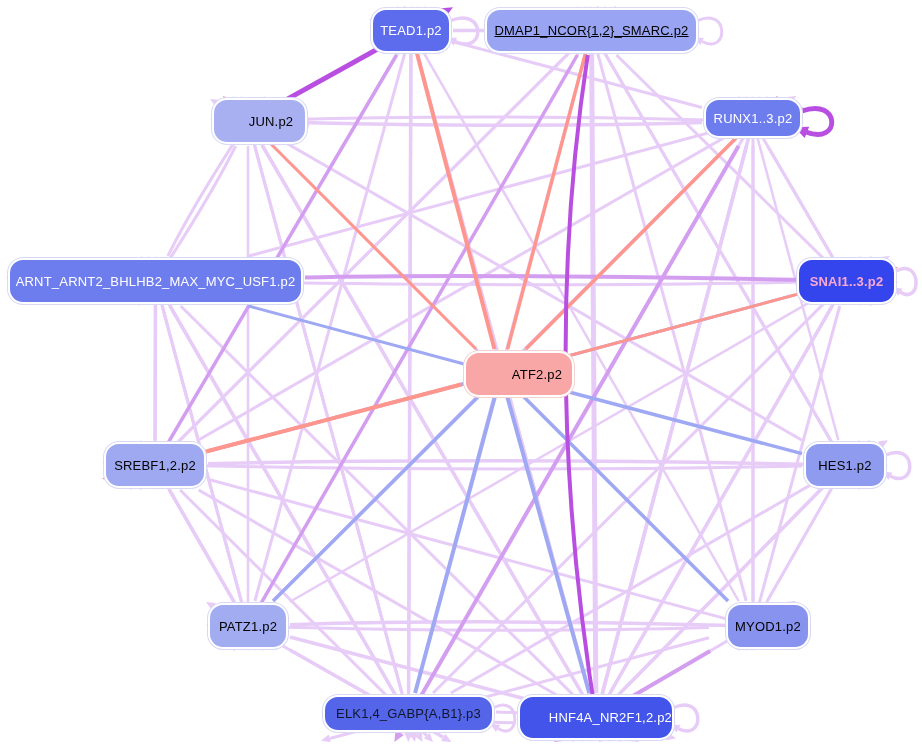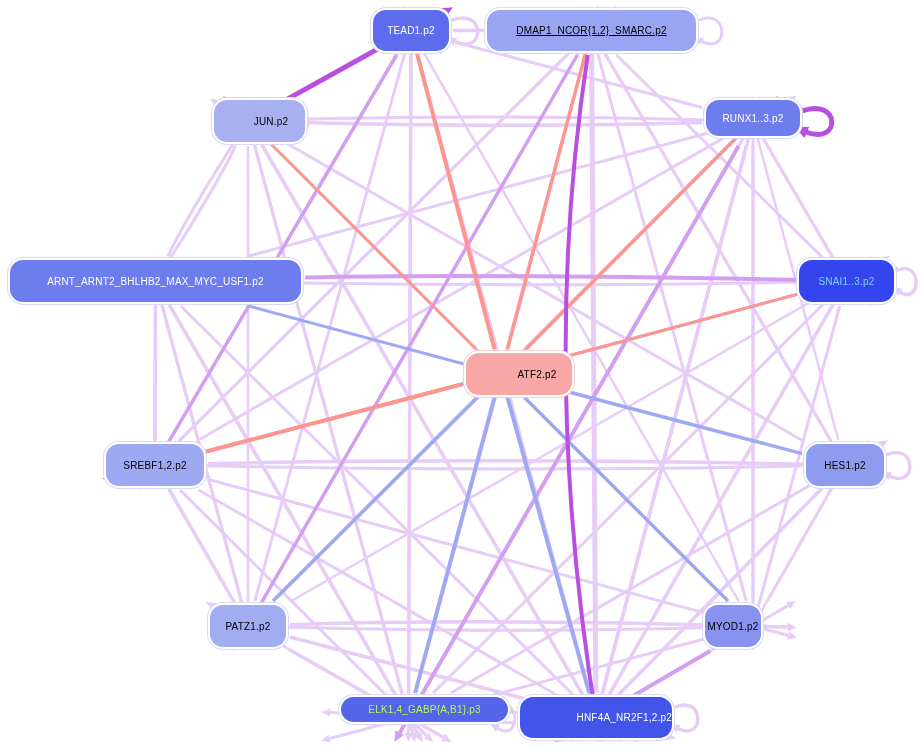--- a/index.html
+++ b/index.html
@@ -3,21 +3,21 @@
 <meta charset="utf-8">
 <style>
   html,body{margin:0;padding:0;background:#ffffff;}
   .stage{
     position:relative;width:922px;height:748px;overflow:hidden;background:#ffffff;
     font-family:"Liberation Sans", sans-serif;
   }
   #edge-layer{position:absolute;left:0;top:0;}
   .node{
     position:absolute;display:flex;align-items:center;justify-content:center;
-    border-radius:13px;font-size:10px;letter-spacing:.2px;white-space:nowrap;
+    border-radius:13px;font-size:13px;letter-spacing:.2px;white-space:nowrap;
     box-shadow:0 0 0 2px #ffffff, 0 0 0 3px #dcdcf6;
     cursor:pointer;user-select:none;
   }
 </style>
 </head>
 <body>
 
 <div class="stage">
   <svg id="edge-layer" width="922" height="748" viewBox="0 0 922 748">
       <polygon points="425.4349827387802,6 424.3557309115345,15.810082338766936 417.37695576404536,11.69830687787572" fill="#e7ccf7"></polygon>
@@ -236,38 +236,38 @@
       </div>
       <div class="node" style="left: 214px; top: 100px; width: 68px; height: 42px; background: rgb(168, 176, 242); color: rgb(0, 0, 0); box-shadow: rgb(255, 255, 255) 0px 0px 0px 2px, rgb(217, 217, 246) 0px 0px 0px 3px; padding-left: 23px;">
         <span>JUN.p2</span>
       </div>
       <div class="node" style="left: 706px; top: 100px; width: 94px; height: 36px; background: rgb(110, 125, 238); color: rgb(255, 255, 255); box-shadow: rgb(255, 255, 255) 0px 0px 0px 2px, rgb(217, 217, 246) 0px 0px 0px 3px;">
         <span>RUNX1..3.p2</span>
       </div>
       <div class="node" style="left: 10px; top: 260px; width: 291px; height: 42px; background: rgb(110, 125, 238); color: rgb(255, 255, 255); box-shadow: rgb(255, 255, 255) 0px 0px 0px 2px, rgb(217, 217, 246) 0px 0px 0px 3px;">
         <span>ARNT_ARNT2_BHLHB2_MAX_MYC_USF1.p2</span>
       </div>
-      <div class="node" style="left: 799px; top: 260px; width: 95px; height: 42px; background: rgb(52, 69, 238); color: #7dd3fc; box-shadow: rgb(255, 255, 255) 0px 0px 0px 2px, rgb(217, 217, 246) 0px 0px 0px 3px;">
+      <div class="node" style="left: 799px; top: 260px; width: 95px; height: 42px; background: rgb(52, 69, 238); color: #f9a8d4; box-shadow: rgb(255, 255, 255) 0px 0px 0px 2px, rgb(217, 217, 246) 0px 0px 0px 3px; font-weight: bold;">
         <span>SNAI1..3.p2</span>
       </div>
       <div class="node" style="left: 466px; top: 353px; width: 70px; height: 42px; background: rgb(249, 166, 166); color: rgb(0, 0, 0); box-shadow: rgb(255, 255, 255) 0px 0px 0px 2px, rgb(244, 210, 210) 0px 0px 0px 3px; padding-left: 36px;">
         <span>ATF2.p2</span>
       </div>
       <div class="node" style="left: 106px; top: 444px; width: 98px; height: 42px; background: rgb(158, 169, 241); color: rgb(0, 0, 0); box-shadow: rgb(255, 255, 255) 0px 0px 0px 2px, rgb(217, 217, 246) 0px 0px 0px 3px;">
         <span>SREBF1,2.p2</span>
       </div>
       <div class="node" style="left: 806px; top: 444px; width: 78px; height: 42px; background: rgb(142, 155, 239); color: rgb(0, 0, 0); box-shadow: rgb(255, 255, 255) 0px 0px 0px 2px, rgb(217, 217, 246) 0px 0px 0px 3px;">
         <span>HES1.p2</span>
       </div>
       <div class="node" style="left: 210px; top: 605px; width: 76px; height: 42px; background: rgb(162, 172, 241); color: rgb(0, 0, 0); box-shadow: rgb(255, 255, 255) 0px 0px 0px 2px, rgb(217, 217, 246) 0px 0px 0px 3px;">
         <span>PATZ1.p2</span>
       </div>
-      <div class="node" style="left: 705px; top: 605px; width: 56px; height: 42px; background: rgb(135, 147, 238); color: rgb(0, 0, 0); box-shadow: rgb(255, 255, 255) 0px 0px 0px 2px, rgb(217, 217, 246) 0px 0px 0px 3px;">
+      <div class="node" style="left: 728px; top: 605px; width: 80px; height: 42px; background: rgb(135, 147, 238); color: rgb(0, 0, 0); box-shadow: rgb(255, 255, 255) 0px 0px 0px 2px, rgb(217, 217, 246) 0px 0px 0px 3px;">
         <span>MYOD1.p2</span>
       </div>
-      <div class="node" style="left: 341px; top: 697px; width: 167px; height: 25px; background: rgb(84, 101, 233); color: #bef264; box-shadow: rgb(255, 255, 255) 0px 0px 0px 2px, rgb(217, 217, 246) 0px 0px 0px 3px;">
+      <div class="node" style="left: 325px; top: 697px; width: 167px; height: 33px; background: rgb(84, 101, 233); color: #0f172a; box-shadow: rgb(255, 255, 255) 0px 0px 0px 2px, rgb(217, 217, 246) 0px 0px 0px 3px;">
         <span>ELK1,4_GABP{A,B1}.p3</span>
       </div>
       <div class="node" style="left: 520px; top: 697px; width: 152px; height: 41px; background: rgb(66, 84, 234); color: rgb(255, 255, 255); box-shadow: rgb(255, 255, 255) 0px 0px 0px 2px, rgb(217, 217, 246) 0px 0px 0px 3px; justify-content: flex-end;">
         <span>HNF4A_NR2F1,2.p2</span>
       </div>
     </div>
 </div>
 
 </body></html>

